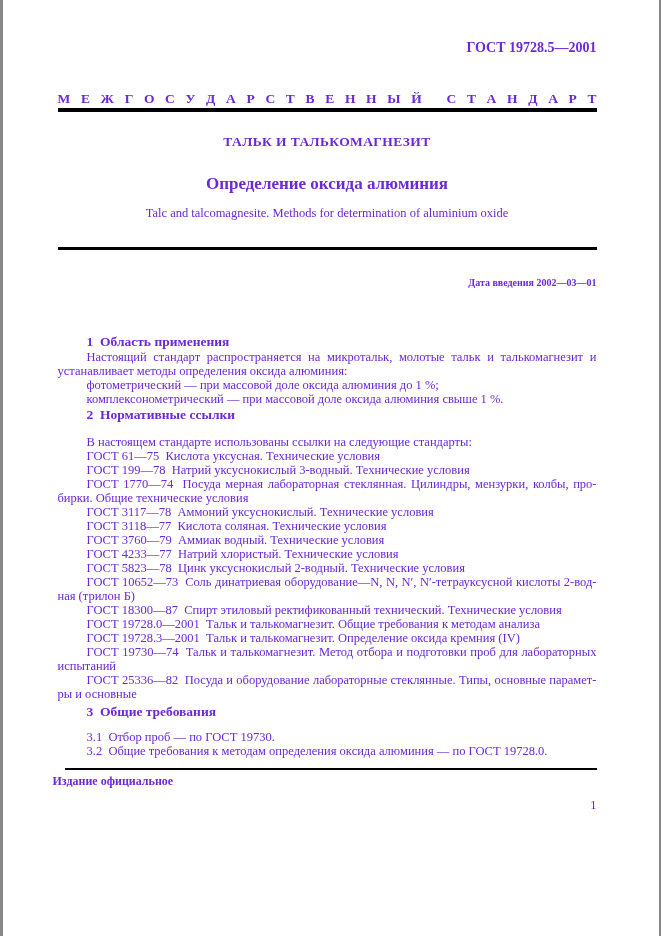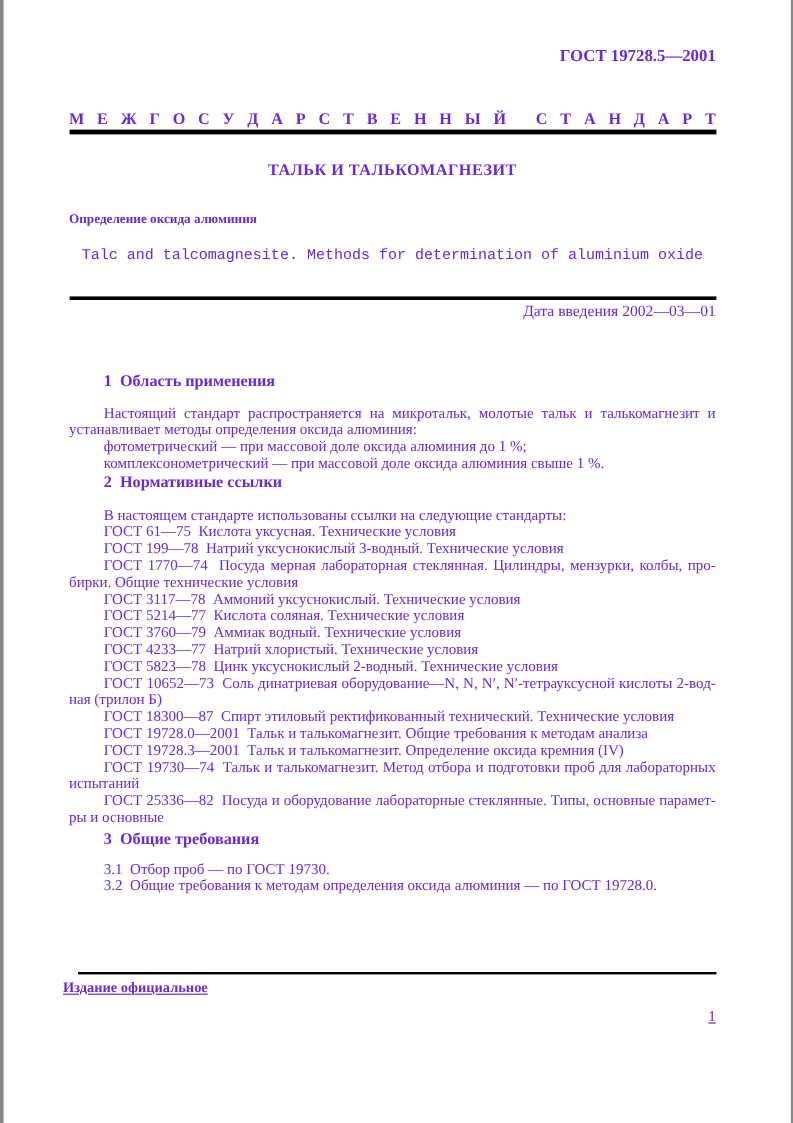--- a/index.html
+++ b/index.html
@@ -37,64 +37,63 @@
   .doc-title {
     margin:22px 0 0 0;
     text-align:center;
     font-weight:bold;
     font-size:13.5px;
     line-height:16px;
     letter-spacing:0.4px;
   }
   .doc-subtitle {
     margin:26px 0 0 0;
-    text-align:left;
+    text-align:center;
     font-weight:bold;
-    font-size:11px;
+    font-size:17px;
     line-height:15px;
   }
   .doc-title-en {
     margin-top:15px;
     text-align:center;
     font-size:12.5px;
     line-height:14px;
-    font-family:Liberation Mono, monospace;
   }
   .effective-date {
-    margin-top:1px;
+    margin-top:25px;
     text-align:right;
-    font-weight:normal;
-    font-size:13px;
+    font-weight:bold;
+    font-size:10px;
     line-height:15px;
     white-space:pre-wrap;
   }
 
   .sec-h {
     font-weight:bold;
     font-size:13.5px;
     line-height:17px;
     padding-left:29px;
     white-space:pre-wrap;
     margin:0;
   }
-  .sec-h.h1 { margin-top:43px; margin-bottom:11px; }
+  .sec-h.h1 { margin-top:43px; }
   .sec-h.h2 { margin-bottom:12px; }
   .sec-h.h3 { margin-top:2px;  margin-bottom:10px; }
 
   .ln {
     font-size:12.5px;
     line-height:14px;
     white-space:pre-wrap;
     text-align:justify;
     font-family:Liberation Serif, serif;
   }
   .ind { padding-left:29px; }
   .ln[data-spread] span { white-space:nowrap; }
 
-  .footer { position:absolute; left:62px; right:62px; top:810px;text-decoration:underline; }
+  .footer { position:absolute; left:62px; right:62px; top:768px; }
   .footer-rule { height:2px; background:#000; }
   .edition-note {
     position:relative; left:-12px;
     margin-top:4px;
     font-weight:bold;
     font-size:12px;
     line-height:15px;
   }
   .page-number {
     margin-top:9px;
@@ -160,21 +159,21 @@
     </section>
 
     <section>
       <div class="sec-h h2">2  Нормативные ссылки</div>
       <div class="ln ind">В настоящем стандарте использованы ссылки на следующие стандарты:</div>
       <div class="ln ind">ГОСТ 61—75  Кислота уксусная. Технические условия</div>
       <div class="ln ind">ГОСТ 199—78  Натрий уксуснокислый 3-водный. Технические условия</div>
       <div class="ln ind" data-spread="words"><span>ГОСТ</span><span>1770—74</span><span></span><span>Посуда</span><span>мерная</span><span>лабораторная</span><span>стеклянная.</span><span>Цилиндры,</span><span>мензурки,</span><span>колбы,</span><span>про-</span></div>
       <div class="ln">бирки. Общие технические условия</div>
       <div class="ln ind">ГОСТ 3117—78  Аммоний уксуснокислый. Технические условия</div>
-      <div class="ln ind">ГОСТ 5214—77  Кислота соляная. Технические условия</div>
+      <div class="ln ind">ГОСТ 3118—77  Кислота соляная. Технические условия</div>
       <div class="ln ind">ГОСТ 3760—79  Аммиак водный. Технические условия</div>
       <div class="ln ind">ГОСТ 4233—77  Натрий хлористый. Технические условия</div>
       <div class="ln ind">ГОСТ 5823—78  Цинк уксуснокислый 2-водный. Технические условия</div>
       <div class="ln ind" data-spread="words"><span>ГОСТ</span><span>10652—73</span><span></span><span>Соль</span><span>динатриевая</span><span>оборудование—N,</span><span>N,</span><span>N′,</span><span>N′-тетрауксусной</span><span>кислоты</span><span>2-вод-</span></div>
       <div class="ln">ная (трилон Б)</div>
       <div class="ln ind">ГОСТ 18300—87  Спирт этиловый ректификованный технический. Технические условия</div>
       <div class="ln ind">ГОСТ 19728.0—2001  Тальк и талькомагнезит. Общие требования к методам анализа</div>
       <div class="ln ind">ГОСТ 19728.3—2001  Тальк и талькомагнезит. Определение оксида кремния (IV)</div>
       <div class="ln ind" data-spread="words"><span>ГОСТ</span><span>19730—74</span><span></span><span>Тальк</span><span>и</span><span>талькомагнезит.</span><span>Метод</span><span>отбора</span><span>и</span><span>подготовки</span><span>проб</span><span>для</span><span>лабораторных</span></div>
       <div class="ln">испытаний</div>

